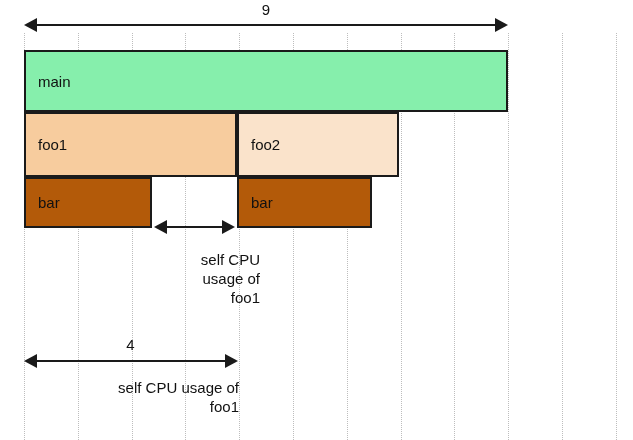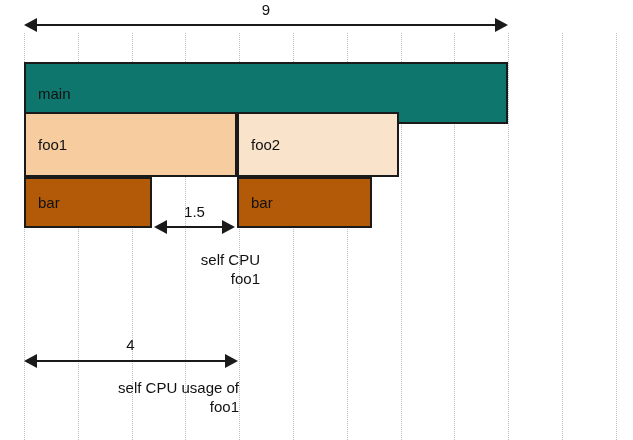--- a/index.html
+++ b/index.html
@@ -57,21 +57,21 @@
       <div class="gridline" style="left: 239.2px; top: 33px; height: 407px;"></div>
       <div class="gridline" style="left: 293px; top: 33px; height: 407px;"></div>
       <div class="gridline" style="left: 346.8px; top: 33px; height: 407px;"></div>
       <div class="gridline" style="left: 400.6px; top: 33px; height: 407px;"></div>
       <div class="gridline" style="left: 454.4px; top: 33px; height: 407px;"></div>
       <div class="gridline" style="left: 508.2px; top: 33px; height: 407px;"></div>
       <div class="gridline" style="left: 562px; top: 33px; height: 407px;"></div>
       <div class="gridline" style="left: 615.8px; top: 33px; height: 407px;"></div>
     </div>
 
-  <div class="frame" style="left:24px;top:62px;width:484px;height:62px;background:#0f766e;">
+  <div class="frame" style="left:24px;top:50px;width:484px;height:62px;background:#86efac;">
     <span class="frame-label">main</span>
   </div>
 
   <div class="frame" style="left:24px;top:112px;width:213px;height:65px;background:#F7CC9E;">
     <span class="frame-label">foo1</span>
   </div>
 
   <div class="frame" style="left:237px;top:112px;width:162px;height:65px;background:#FAE3CB;">
     <span class="frame-label">foo2</span>
   </div>
@@ -82,27 +82,27 @@
 
   <div class="frame" style="left:237px;top:177px;width:135px;height:51px;background:#B35A09;">
     <span class="frame-label">bar</span>
   </div>
 
   <div class="measure-value" style="left:24px;top:2px;width:484px;">9</div>
   <div class="measure" style="left:31px;top:24px;width:470px;"></div>
   <div class="arrowhead left" style="left:24px;top:18px;"></div>
   <div class="arrowhead right" style="left:495px;top:18px;"></div>
 
-  <div class="measure-value" style="left:152px;top:204px;width:85px;">1.5</div>
   <div class="measure" style="left:161px;top:226px;width:67px;"></div>
   <div class="arrowhead left" style="left:154px;top:220px;"></div>
   <div class="arrowhead right" style="left:222px;top:220px;"></div>
 
   <div class="caption" style="left:129px;top:250px;width:131px;">
     <div>self CPU</div>
+    <div>usage of</div>
     <div>foo1</div>
   </div>
 
   <div class="measure-value" style="left:24px;top:337px;width:213px;">4</div>
   <div class="measure" style="left:31px;top:360px;width:200px;"></div>
   <div class="arrowhead left" style="left:24px;top:354px;"></div>
   <div class="arrowhead right" style="left:225px;top:354px;"></div>
 
   <div class="caption" style="left:22px;top:378px;width:217px;">
     <div>self CPU usage of</div>

